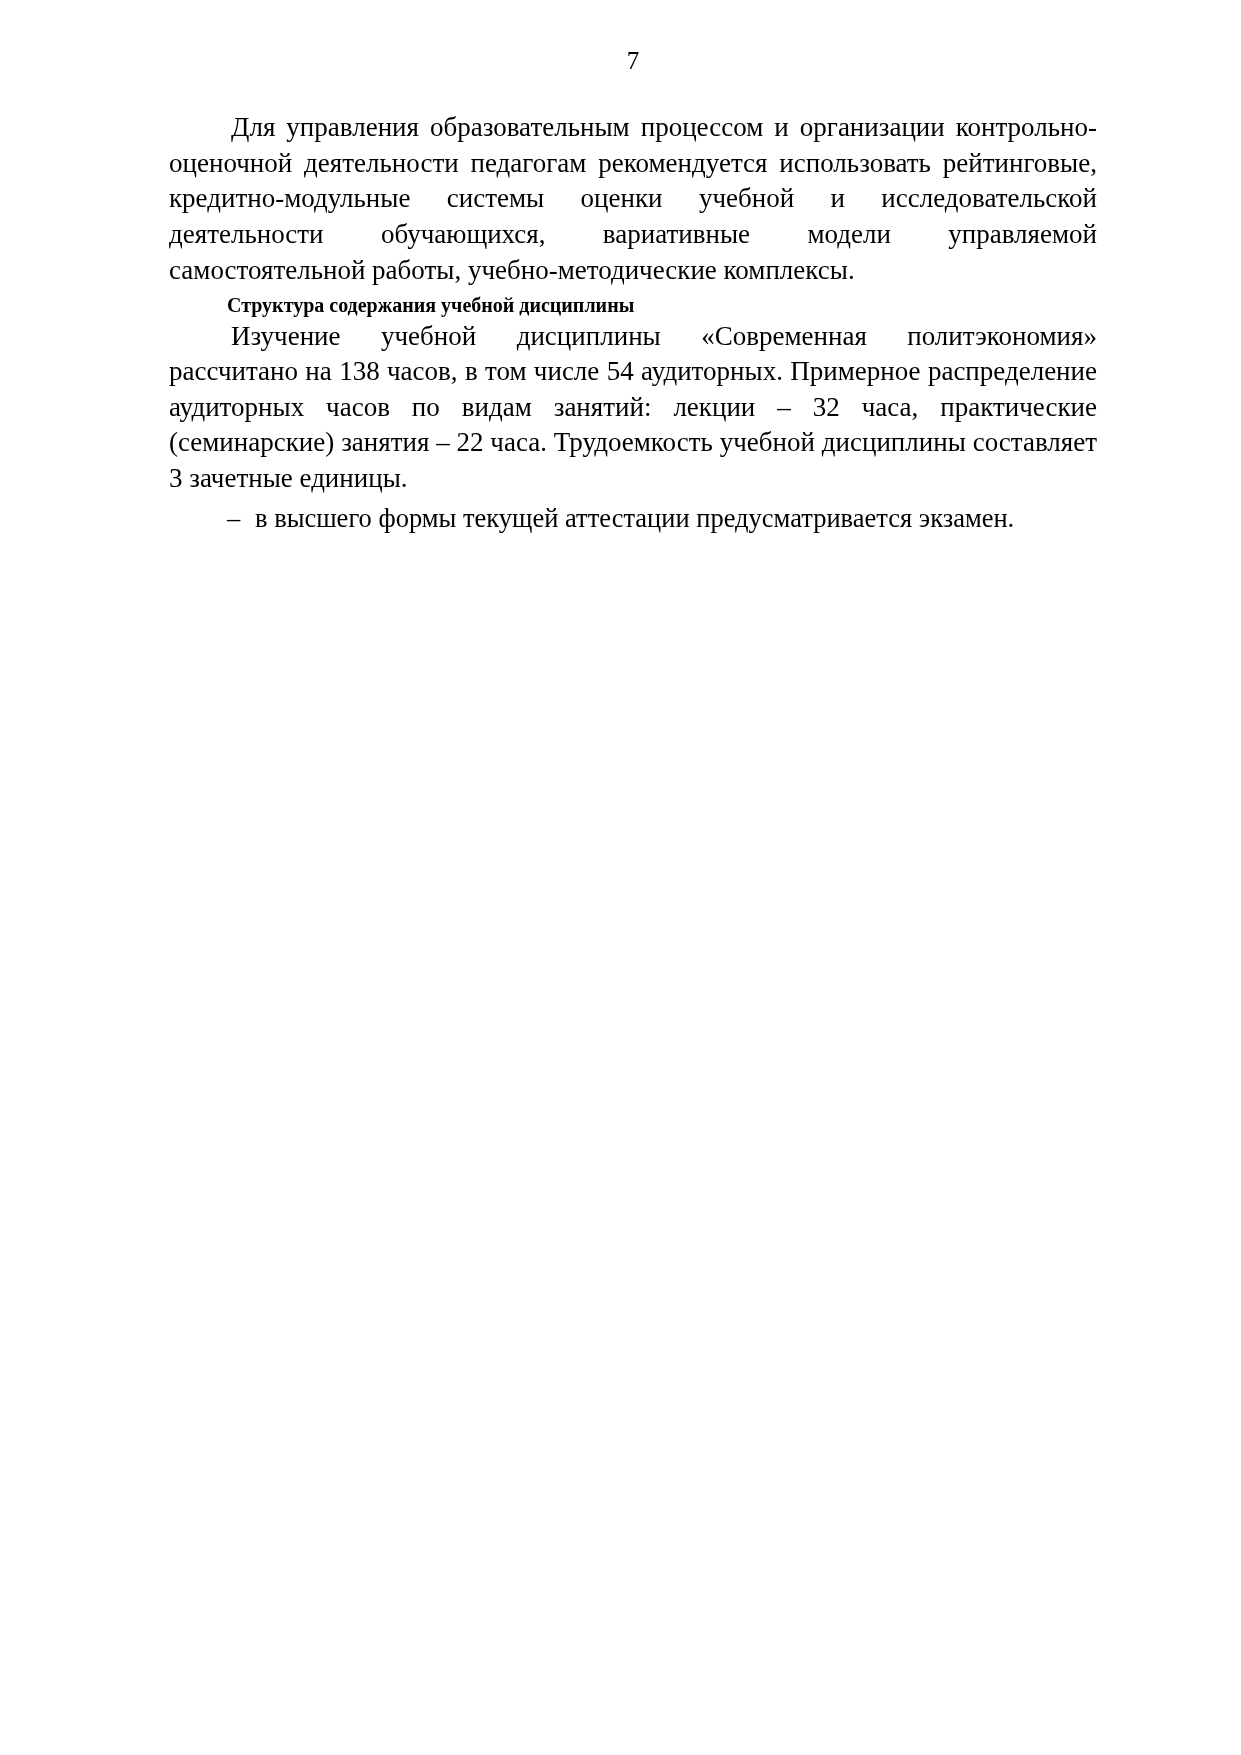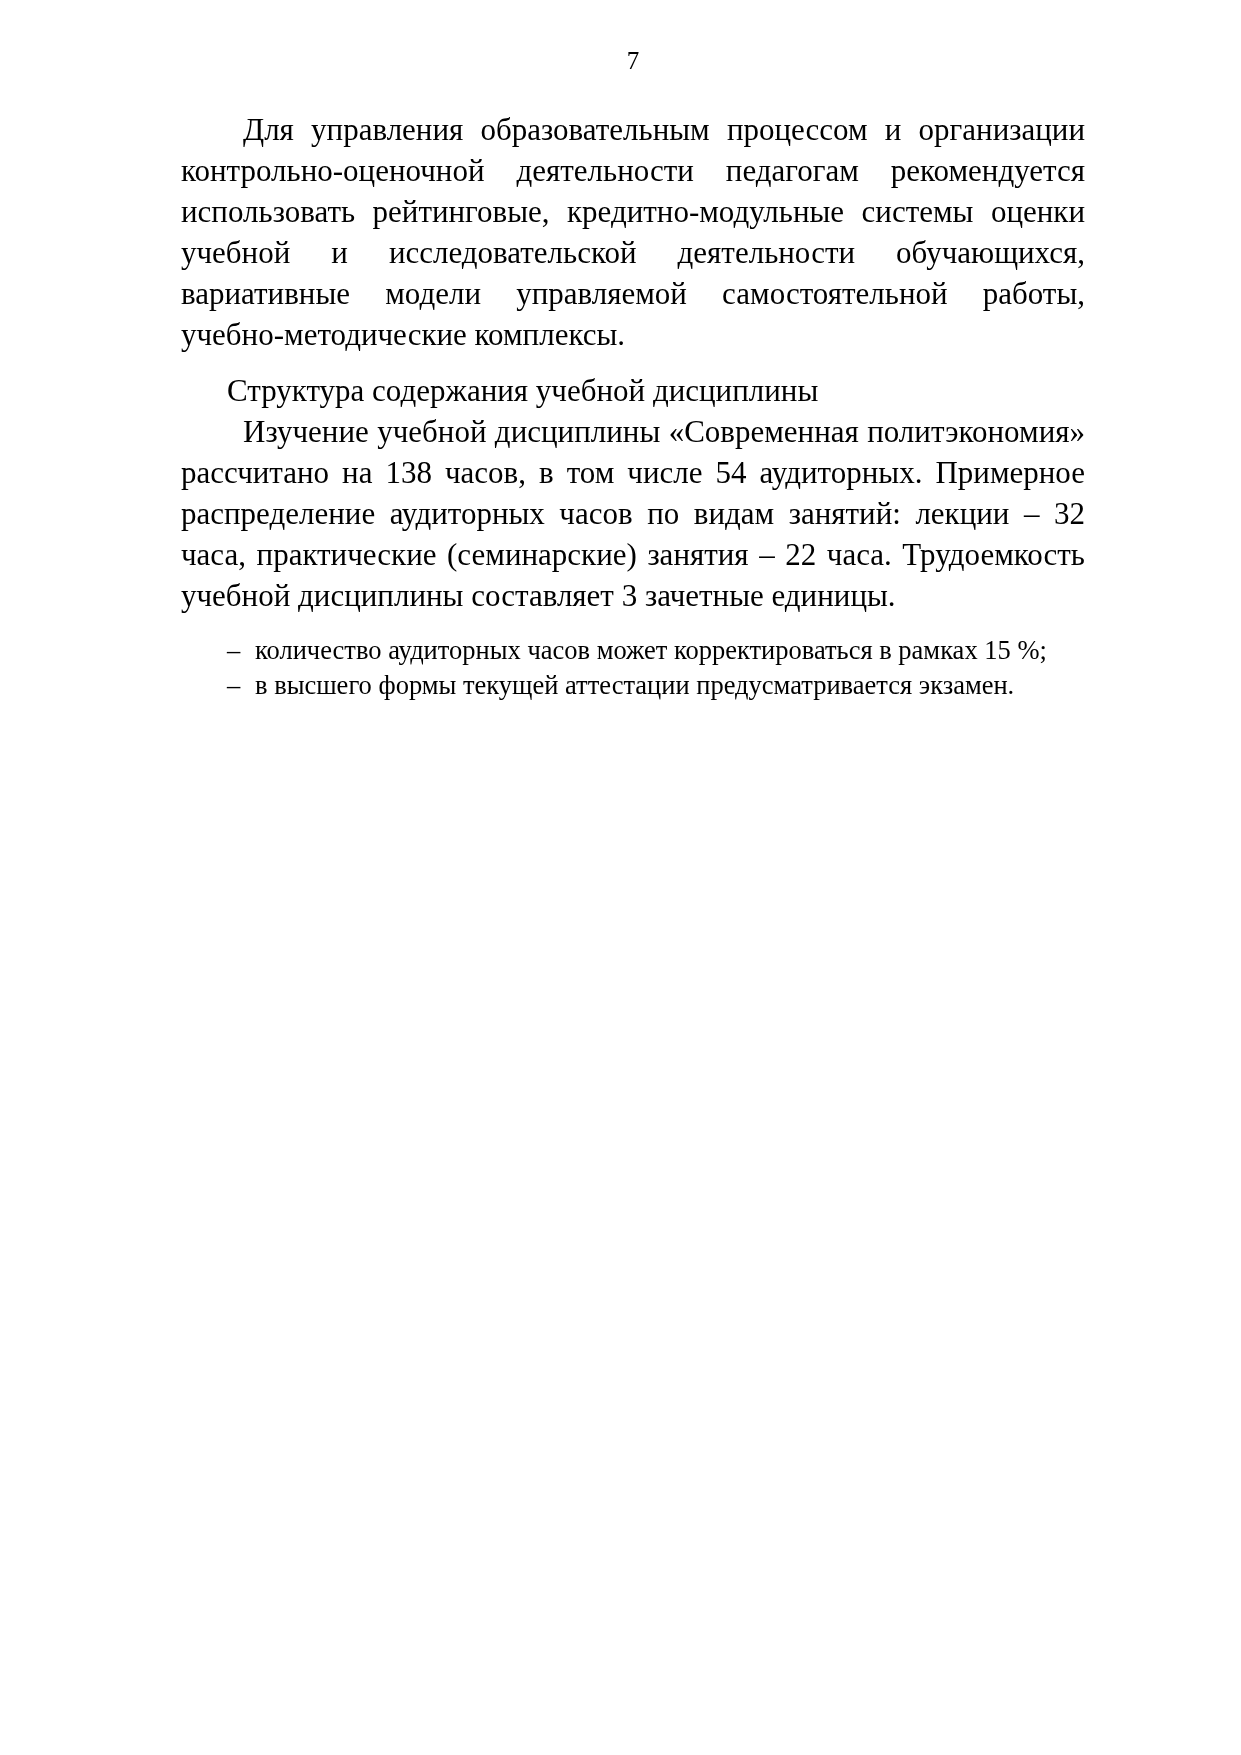--- a/index.html
+++ b/index.html
@@ -21,34 +21,34 @@
     box-sizing: border-box;
     padding: 46px 140px 60px 165px;
   }
   .page-number {
     text-align: center;
     font-size: 25px;
     line-height: 1.2;
     margin: 0 0 34px 0;
   }
   .body-text {
-    font-size: 31px;
+    font-size: 27px;
     line-height: 1.32;
     text-align: justify;
     text-justify: inter-word;
-    margin: 16px;
+    margin: 4px;
     hyphens: none;
   }
   .indent {
     text-indent: 62px;
   }
   .heading {
-    font-size: 31px;
+    font-size: 20px;
     line-height: 1.32;
-    font-weight: normal;
+    font-weight: bold;
     text-indent: 62px;
     margin: 0;
     text-align: left;
   }
   .para-gap {
     margin-top: 0px;
   }
   .list {
     margin: 0;
     padding: 0;
@@ -76,20 +76,17 @@
 
   <p class="body-text indent">Для управления образовательным процессом и организации контрольно-оценочной деятельности педагогам рекомендуется использовать рейтинговые, кредитно-модульные системы оценки учебной и исследовательской деятельности обучающихся, вариативные модели управляемой самостоятельной работы, учебно-методические комплексы.</p>
 
   <p class="heading">Структура содержания учебной дисциплины</p>
 
   <p class="body-text indent para-gap">Изучение учебной дисциплины «Современная политэкономия» рассчитано на 138 часов, в том числе 54 аудиторных. Примерное распределение аудиторных часов по видам занятий: лекции – 32 часа, практические (семинарские) занятия – 22 часа. Трудоемкость учебной дисциплины составляет 3 зачетные единицы.</p>
 
 
   <ul class="list">
     <li class="list-item">
-      <span class="dash">–</span><span>количество аудиторных часов может корректироваться в рамках 15 %;</span>
-    </li>
-    <li class="list-item">
       <span class="dash">–</span><span>в высшего формы текущей аттестации предусматривается экзамен.</span>
     </li>
   </ul>
 
 </div>
 
 </body></html>

